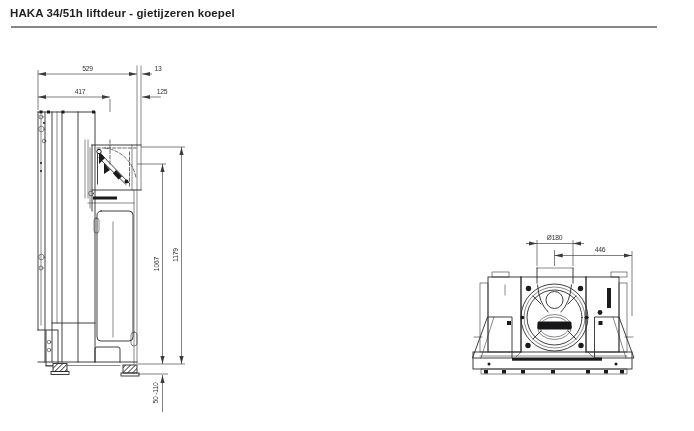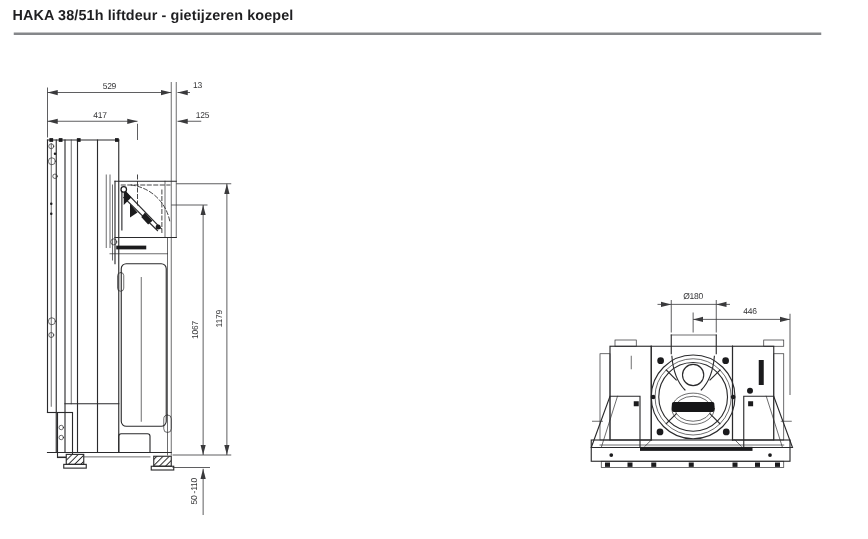--- a/index.html
+++ b/index.html
@@ -13,21 +13,21 @@
   .t{stroke-width:.55;}
   .f{fill:#1b1b1d;stroke:none;}
   .d{stroke:#3a3a3c;stroke-width:.65;fill:none;}
   .dsh{stroke-dasharray:3.2,2;stroke-width:.7;}
   .txt{font:6.8px "Liberation Sans",sans-serif;fill:#333335;letter-spacing:-.2px;}
 </style>
 </head>
 <body>
 
 <div class="page">
-  <div class="page-title">HAKA 38/51h liftdeur - gietijzeren koepel</div>
+  <div class="page-title">HAKA 34/51h liftdeur - gietijzeren koepel</div>
   <div class="title-rule"></div>
 
   <svg width="694" height="431" viewBox="0 0 694 431">
     <defs>
       <marker id="ma" markerWidth="9" markerHeight="7" refX="8.2" refY="3.5" orient="auto-start-reverse" markerUnits="userSpaceOnUse">
         <path d="M0,1.4 L8.2,3.5 L0,5.6 Z" fill="#3a3a3c"></path>
       </marker>
       <pattern id="hatch" width="3.5" height="3.5" patternUnits="userSpaceOnUse" patternTransform="rotate(45)">
         <rect width="3.5" height="3.5" fill="#ffffff"></rect>
         <line x1="0" y1="0" x2="0" y2="3.5" stroke="#222" stroke-width="1.5"></line>

